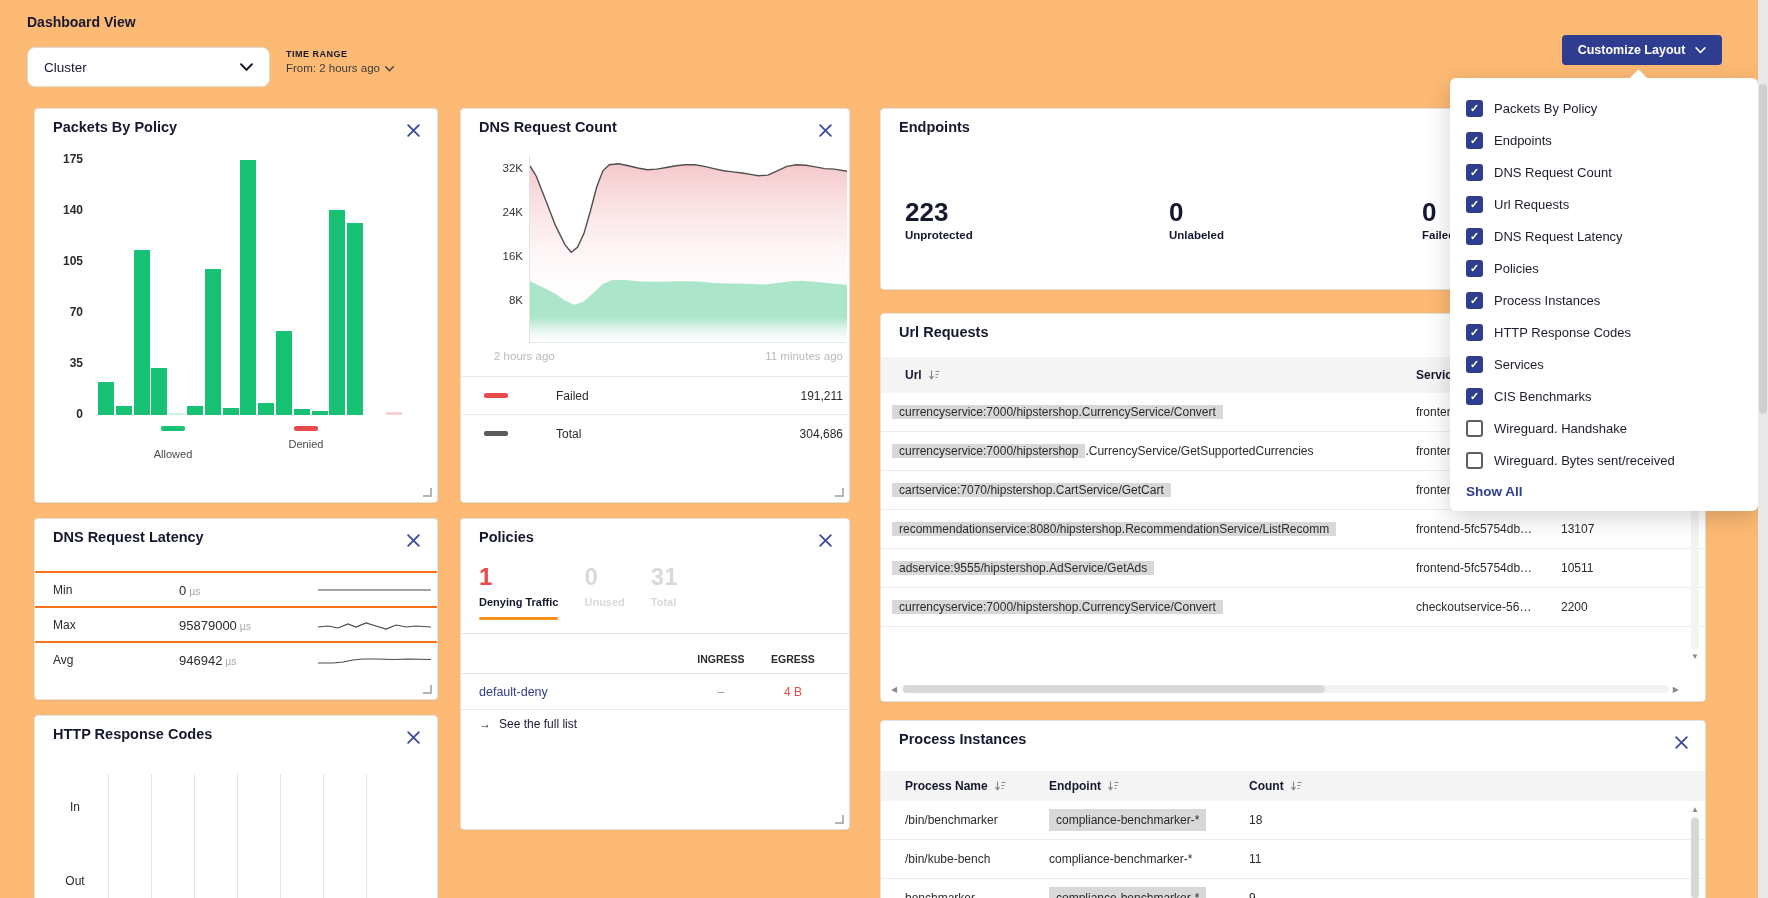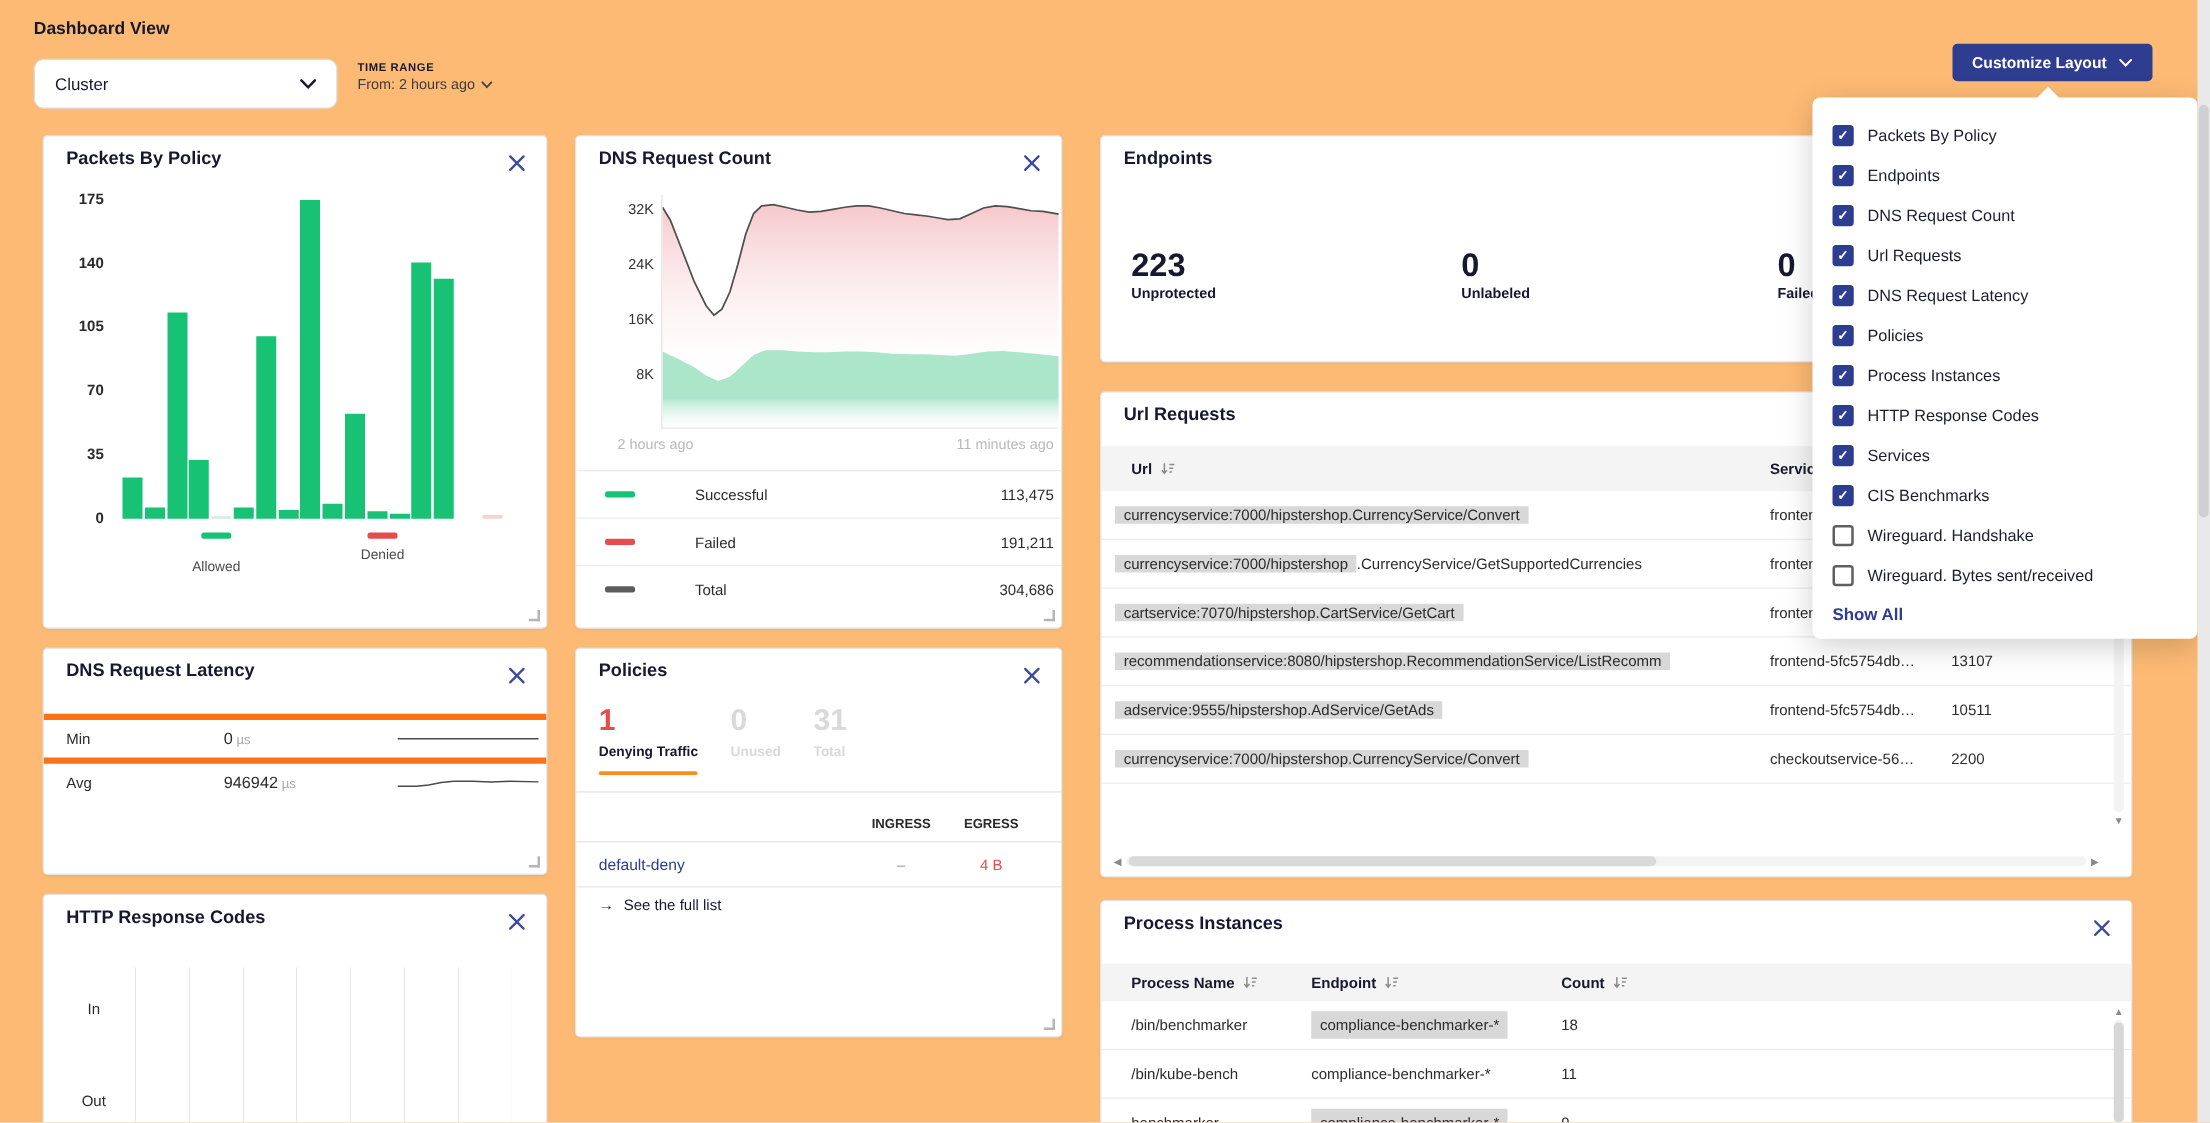--- a/index.html
+++ b/index.html
@@ -75,21 +75,21 @@
 
   .vsb{position:absolute;right:5px;width:10px;display:flex;flex-direction:column;align-items:center;font-size:8px;color:#8a8a8a;}
   .vsb .vtrack{flex:1;width:8px;background:#f3f3f3;border-radius:4px;position:relative;margin:2px 0;}
   .vsb .vthumb{position:absolute;top:2px;left:0;width:8px;height:80px;background:#d7d7d7;border-radius:4px;}
   .hsb{position:absolute;height:12px;display:flex;align-items:center;gap:4px;font-size:8px;color:#8a8a8a;}
   .hsb .htrack{flex:1;height:8px;background:#f3f3f3;border-radius:4px;position:relative;}
   .hsb .hthumb{position:absolute;left:2px;top:0;height:8px;width:55%;background:#d9d9d9;border-radius:4px;}
 
   
   .lat-rows{position:absolute;left:0;right:0;top:52px;}
-  .lat-row{position:relative;height:35px;border-top:5px solid #f97316;text-align:right;}
+  .lat-row{position:relative;height:35px;border-top:2px solid #f97316;text-align:right;}
   .lat-label{position:absolute;left:18px;top:50%;transform:translateY(-50%);font-size:12px;color:#2b2b2b;}
   .lat-val{position:absolute;left:144px;top:50%;transform:translateY(-50%);font-size:13px;color:#2b2b2b;}
   .lat-val .unit{font-size:10.5px;color:#a9a9a9;}
   .spark{position:absolute;left:283px;top:50%;transform:translateY(-50%);width:113px;height:16px;}
 
   
   .pol-tabs{position:absolute;left:18px;top:44px;display:flex;gap:26px;}
   .pol-tab{cursor:pointer;}
   .pol-num{font-size:24px;font-weight:bold;color:#e84b4b;line-height:1.2;}
   .pol-lab{font-size:11px;font-weight:bold;color:#16182f;margin-top:4px;}
@@ -270,25 +270,20 @@
         </defs>
         <path id="redArea" fill="url(#gRed)" d="M0.0 9.8 L6.3 20.2 L15.9 44.8 L25.4 69.4 L34.9 88.6 L41.2 96.2 L47.5 91.3 L53.9 77.6 L60.2 55.8 L66.6 31.2 L72.9 14.8 L79.3 8.7 L88.8 7.7 L98.3 9.8 L107.8 12.0 L117.3 13.7 L126.8 13.1 L136.3 11.5 L145.8 9.8 L155.3 8.7 L164.8 8.7 L174.4 10.4 L183.9 12.6 L193.4 14.8 L202.9 15.9 L212.4 17.0 L221.9 18.6 L228.2 19.7 L237.8 19.1 L247.3 14.8 L256.8 10.4 L266.3 8.7 L275.8 9.3 L285.3 10.9 L294.8 12.6 L304.3 13.1 L317.0 15.3 L317.0 129.0 L298.0 126.9 L285.3 125.8 L272.6 124.7 L259.9 125.2 L247.3 126.9 L234.6 128.5 L221.9 127.9 L209.2 127.4 L196.5 127.4 L183.9 126.9 L171.2 125.8 L158.5 125.2 L145.8 125.2 L133.1 125.8 L120.5 125.8 L107.8 125.2 L95.1 124.1 L82.4 124.1 L72.9 127.9 L63.4 136.7 L53.9 145.4 L44.4 148.7 L34.9 144.4 L25.4 137.8 L12.7 131.2 L0.0 125.2 Z"></path>
         <path id="greenArea" fill="url(#gGreen)" d="M0.0 125.2 L12.7 131.2 L25.4 137.8 L34.9 144.4 L44.4 148.7 L53.9 145.4 L63.4 136.7 L72.9 127.9 L82.4 124.1 L95.1 124.1 L107.8 125.2 L120.5 125.8 L133.1 125.8 L145.8 125.2 L158.5 125.2 L171.2 125.8 L183.9 126.9 L196.5 127.4 L209.2 127.4 L221.9 127.9 L234.6 128.5 L247.3 126.9 L259.9 125.2 L272.6 124.7 L285.3 125.8 L298.0 126.9 L317.0 129.0 L317 187 L0 187 Z"></path>
         <path id="totalLine" fill="none" stroke="#4f4f4f" stroke-width="1.4" d="M0.0 9.8 L6.3 20.2 L15.9 44.8 L25.4 69.4 L34.9 88.6 L41.2 96.2 L47.5 91.3 L53.9 77.6 L60.2 55.8 L66.6 31.2 L72.9 14.8 L79.3 8.7 L88.8 7.7 L98.3 9.8 L107.8 12.0 L117.3 13.7 L126.8 13.1 L136.3 11.5 L145.8 9.8 L155.3 8.7 L164.8 8.7 L174.4 10.4 L183.9 12.6 L193.4 14.8 L202.9 15.9 L212.4 17.0 L221.9 18.6 L228.2 19.7 L237.8 19.1 L247.3 14.8 L256.8 10.4 L266.3 8.7 L275.8 9.3 L285.3 10.9 L294.8 12.6 L304.3 13.1 L317.0 15.3"></path>
       </svg>
     </div>
     <span class="dc-xlab" style="left:33px;">2 hours ago</span>
     <span class="dc-xlab" style="right:6px;">11 minutes ago</span>
     <div class="dc-legend">
       <div class="dc-row">
-        <span class="sw sw-green"></span>
-        <span class="lab">Successful</span>
-        <span class="val">113,475</span>
-      </div>
-      <div class="dc-row">
         <span class="sw sw-red"></span>
         <span class="lab">Failed</span>
         <span class="val">191,211</span>
       </div>
       <div class="dc-row">
         <span class="sw sw-dark"></span>
         <span class="lab">Total</span>
         <span class="val">304,686</span>
       </div>
     </div>
@@ -387,20 +382,27 @@
     </span>
     <div class="lat-rows">
         <div class="lat-row">
           <span class="lat-label">Min</span>
           <span class="lat-val"><span>0</span><span class="unit"> µs</span></span>
           <svg viewBox="0 0 113 16" class="spark">
             <polyline points="0,8 113,8" fill="none" stroke="#4a4a4a" stroke-width="1.2"></polyline>
           </svg>
         </div>
         <div class="lat-row">
+          <span class="lat-label">Max</span>
+          <span class="lat-val"><span>95879000</span><span class="unit"> µs</span></span>
+          <svg viewBox="0 0 113 16" class="spark">
+            <polyline points="0,10 10,9 20,11 30,7 38,10 48,6 58,9 68,12 78,8 88,10 98,9 113,10" fill="none" stroke="#4a4a4a" stroke-width="1.2"></polyline>
+          </svg>
+        </div>
+        <div class="lat-row">
           <span class="lat-label">Avg</span>
           <span class="lat-val"><span>946942</span><span class="unit"> µs</span></span>
           <svg viewBox="0 0 113 16" class="spark">
             <polyline points="0,11 15,11 25,10 35,8 45,7 60,7 75,7.5 90,7 113,7.5" fill="none" stroke="#4a4a4a" stroke-width="1.2"></polyline>
           </svg>
         </div>
       </div>
     <span class="rsz"></span>
   </section>
 

